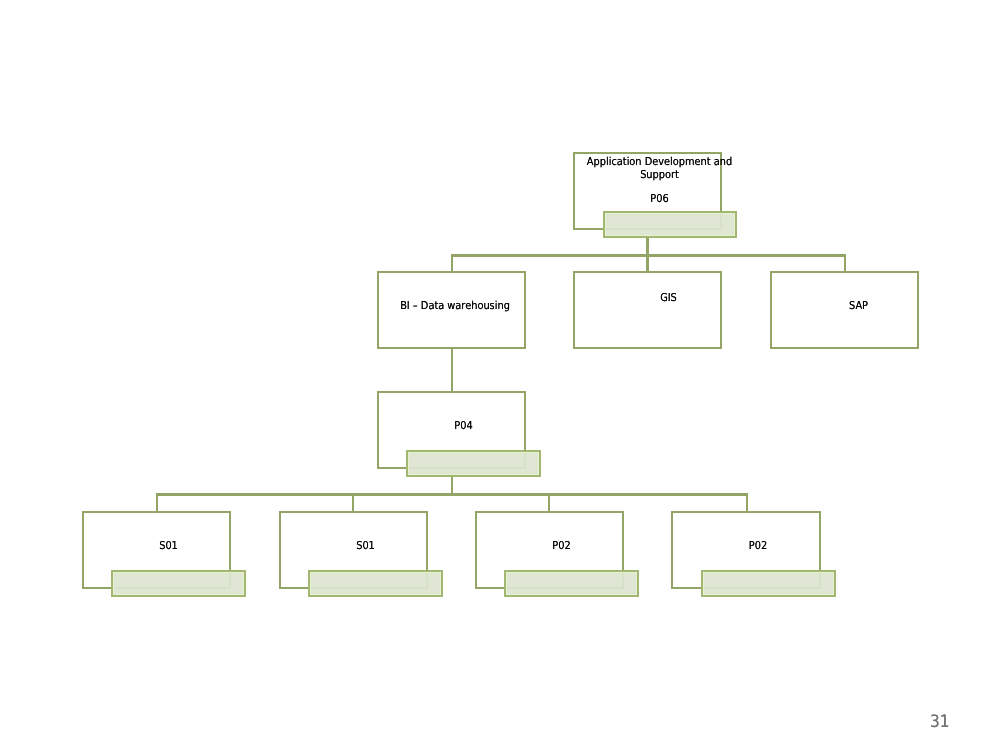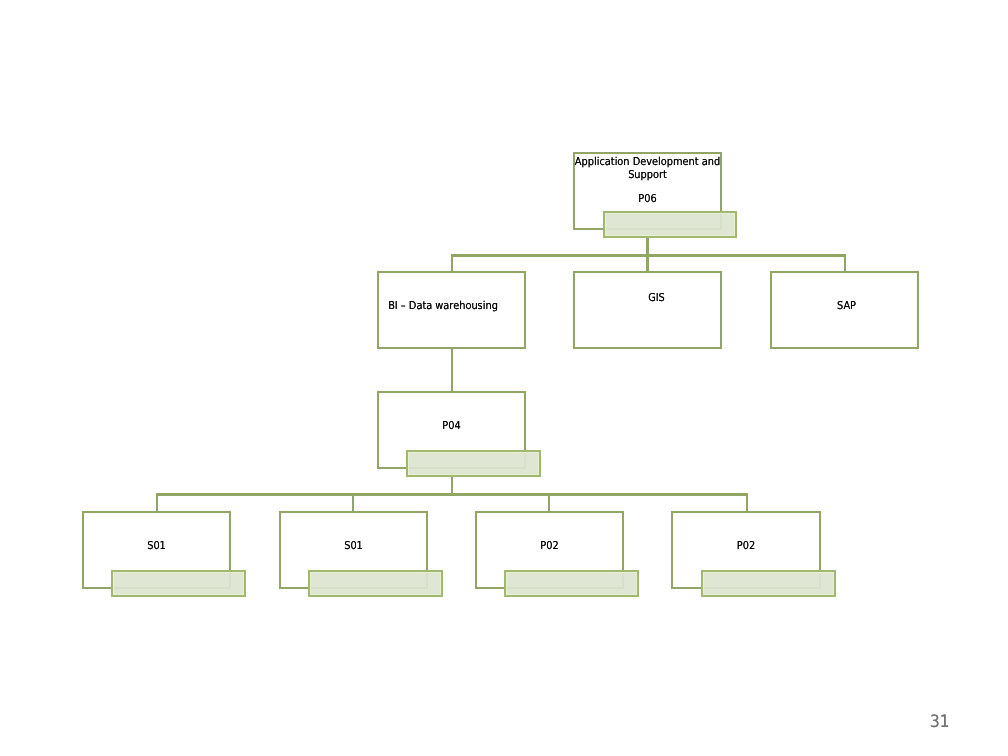--- a/index.html
+++ b/index.html
@@ -3,21 +3,21 @@
 <meta charset="utf-8">
 <style>
   html,body{margin:0;padding:0;}
   *{-webkit-font-smoothing:antialiased;text-rendering:geometricPrecision;}
   body{width:1008px;height:756px;background:#ffffff;font-family:"DejaVu Sans",sans-serif;font-stretch:condensed;overflow:hidden;}
   #slide{position:relative;width:1008px;height:756px;background:#ffffff;}
   .node{position:absolute;}
   .box{position:absolute;box-sizing:border-box;border:2px solid #93a467;background:#ffffff;}
   .label{position:absolute;left:0;text-align:center;font-size:10.9px;color:#000000;line-height:13px;
          font-family:"DejaVu Sans",sans-serif;font-stretch:condensed;
-         text-shadow:0 0 0.35px rgba(0,0,0,0.85);}
+         text-shadow:0 0 0.35px rgba(0,0,0,0.85);padding-left:12px;}
   .tag{position:absolute;box-sizing:border-box;border:2px solid #a1b772;background:rgba(221,229,209,0.93);
        box-shadow:inset 0 0 0 1px rgba(233,242,205,0.85);}
   .tag-label{position:absolute;left:0;width:100%;text-align:center;font-size:6.5px;line-height:7px;color:rgba(255,255,255,0.72);}
   .conn{position:absolute;background:#93a467;}
   .pagenum{position:absolute;font-size:17px;color:#737373;line-height:17px;font-family:"DejaVu Sans",sans-serif;font-stretch:condensed;text-shadow:0 0 0.3px rgba(90,90,90,0.8);}
 </style>
 </head>
 <body>
 
 <div id="slide">

